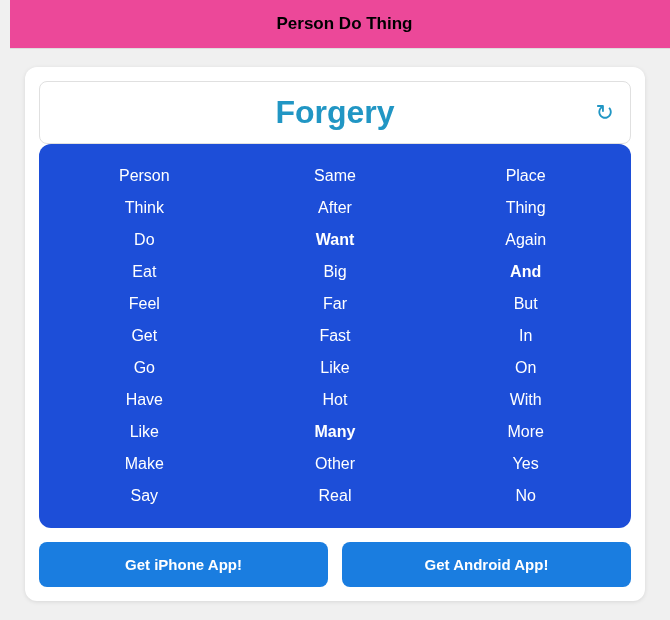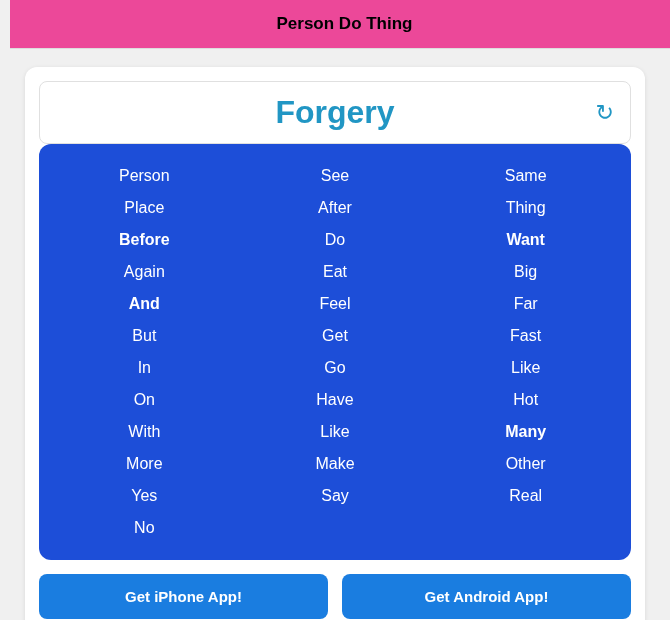--- a/index.html
+++ b/index.html
@@ -122,26 +122,25 @@
 
 <div class="main-container">
   <div class="header-row">
     <span class="header-title">Forgery</span>
     <span class="refresh-icon">↻</span>
   </div>
 
   <div class="words-grid-container">
     <div class="words-grid" id="words-grid">
     <div class="word-item">Person</div>
-        <div class="word-item">See</div>
         <div class="word-item">Same</div>
         <div class="word-item">Place</div>
+        <div class="word-item">Think</div>
         <div class="word-item">After</div>
         <div class="word-item">Thing</div>
-        <div class="word-item bold">Before</div>
         <div class="word-item">Do</div>
         <div class="word-item bold">Want</div>
         <div class="word-item">Again</div>
         <div class="word-item">Eat</div>
         <div class="word-item">Big</div>
         <div class="word-item bold">And</div>
         <div class="word-item">Feel</div>
         <div class="word-item">Far</div>
         <div class="word-item">But</div>
         <div class="word-item">Get</div>

